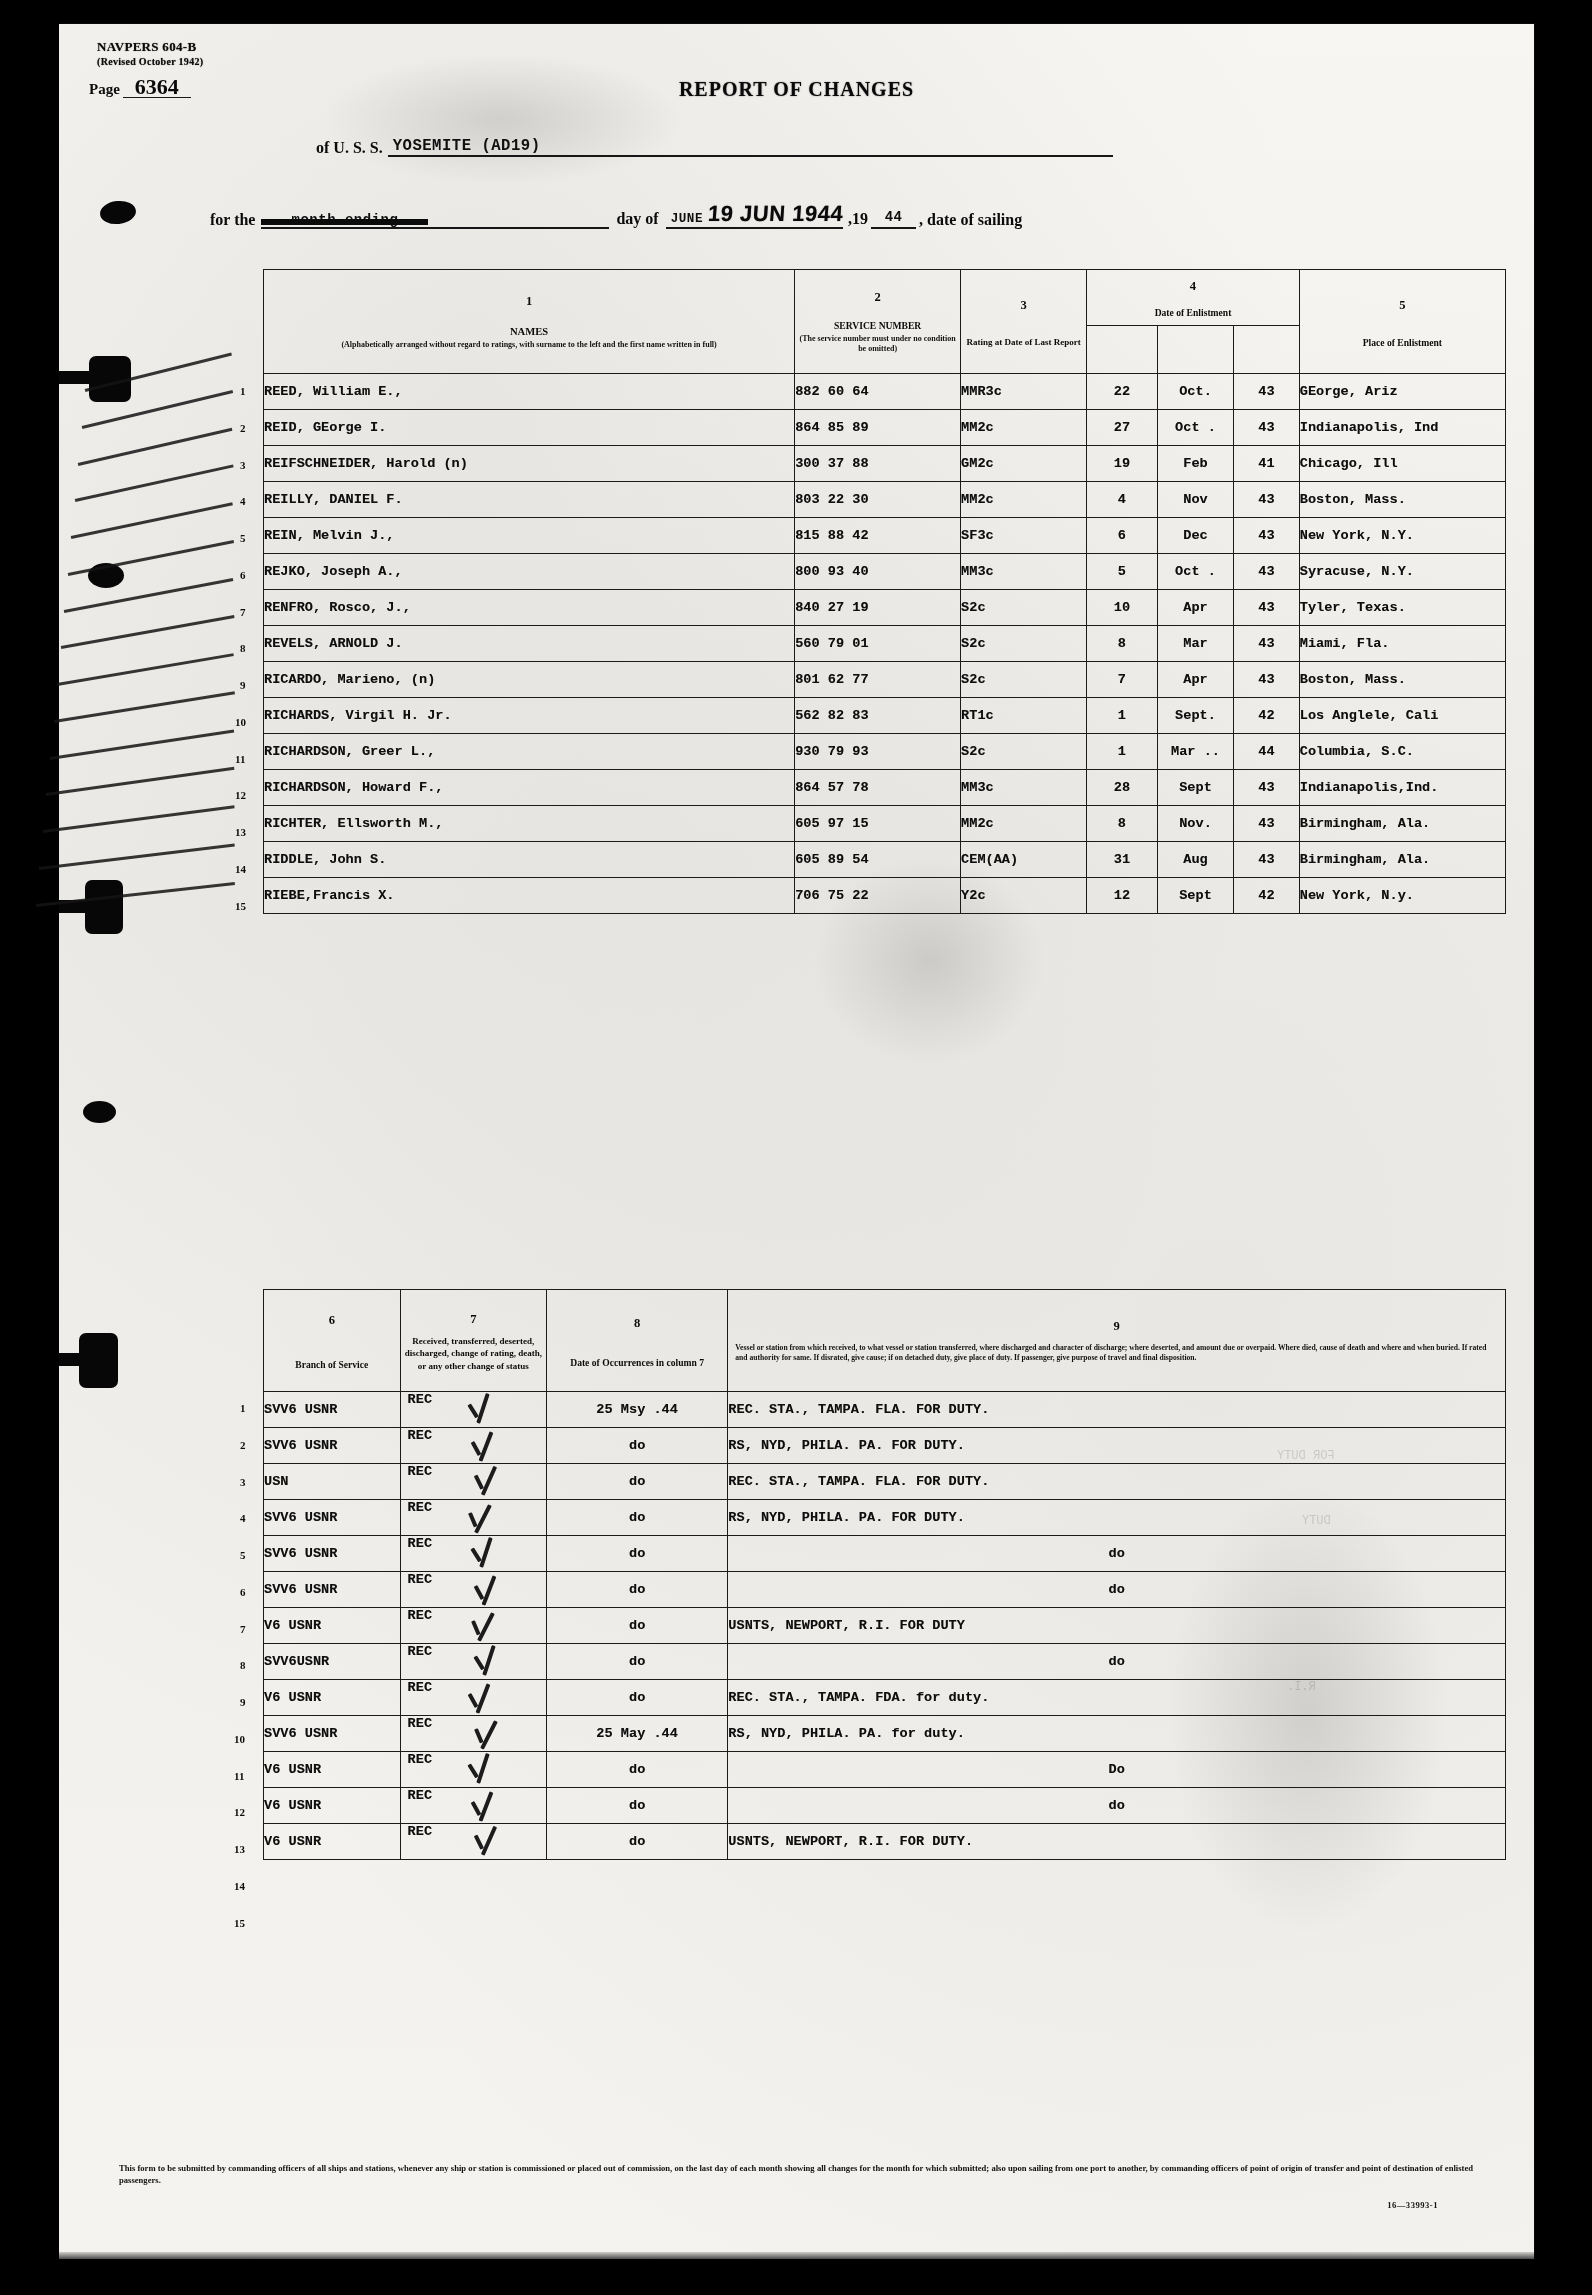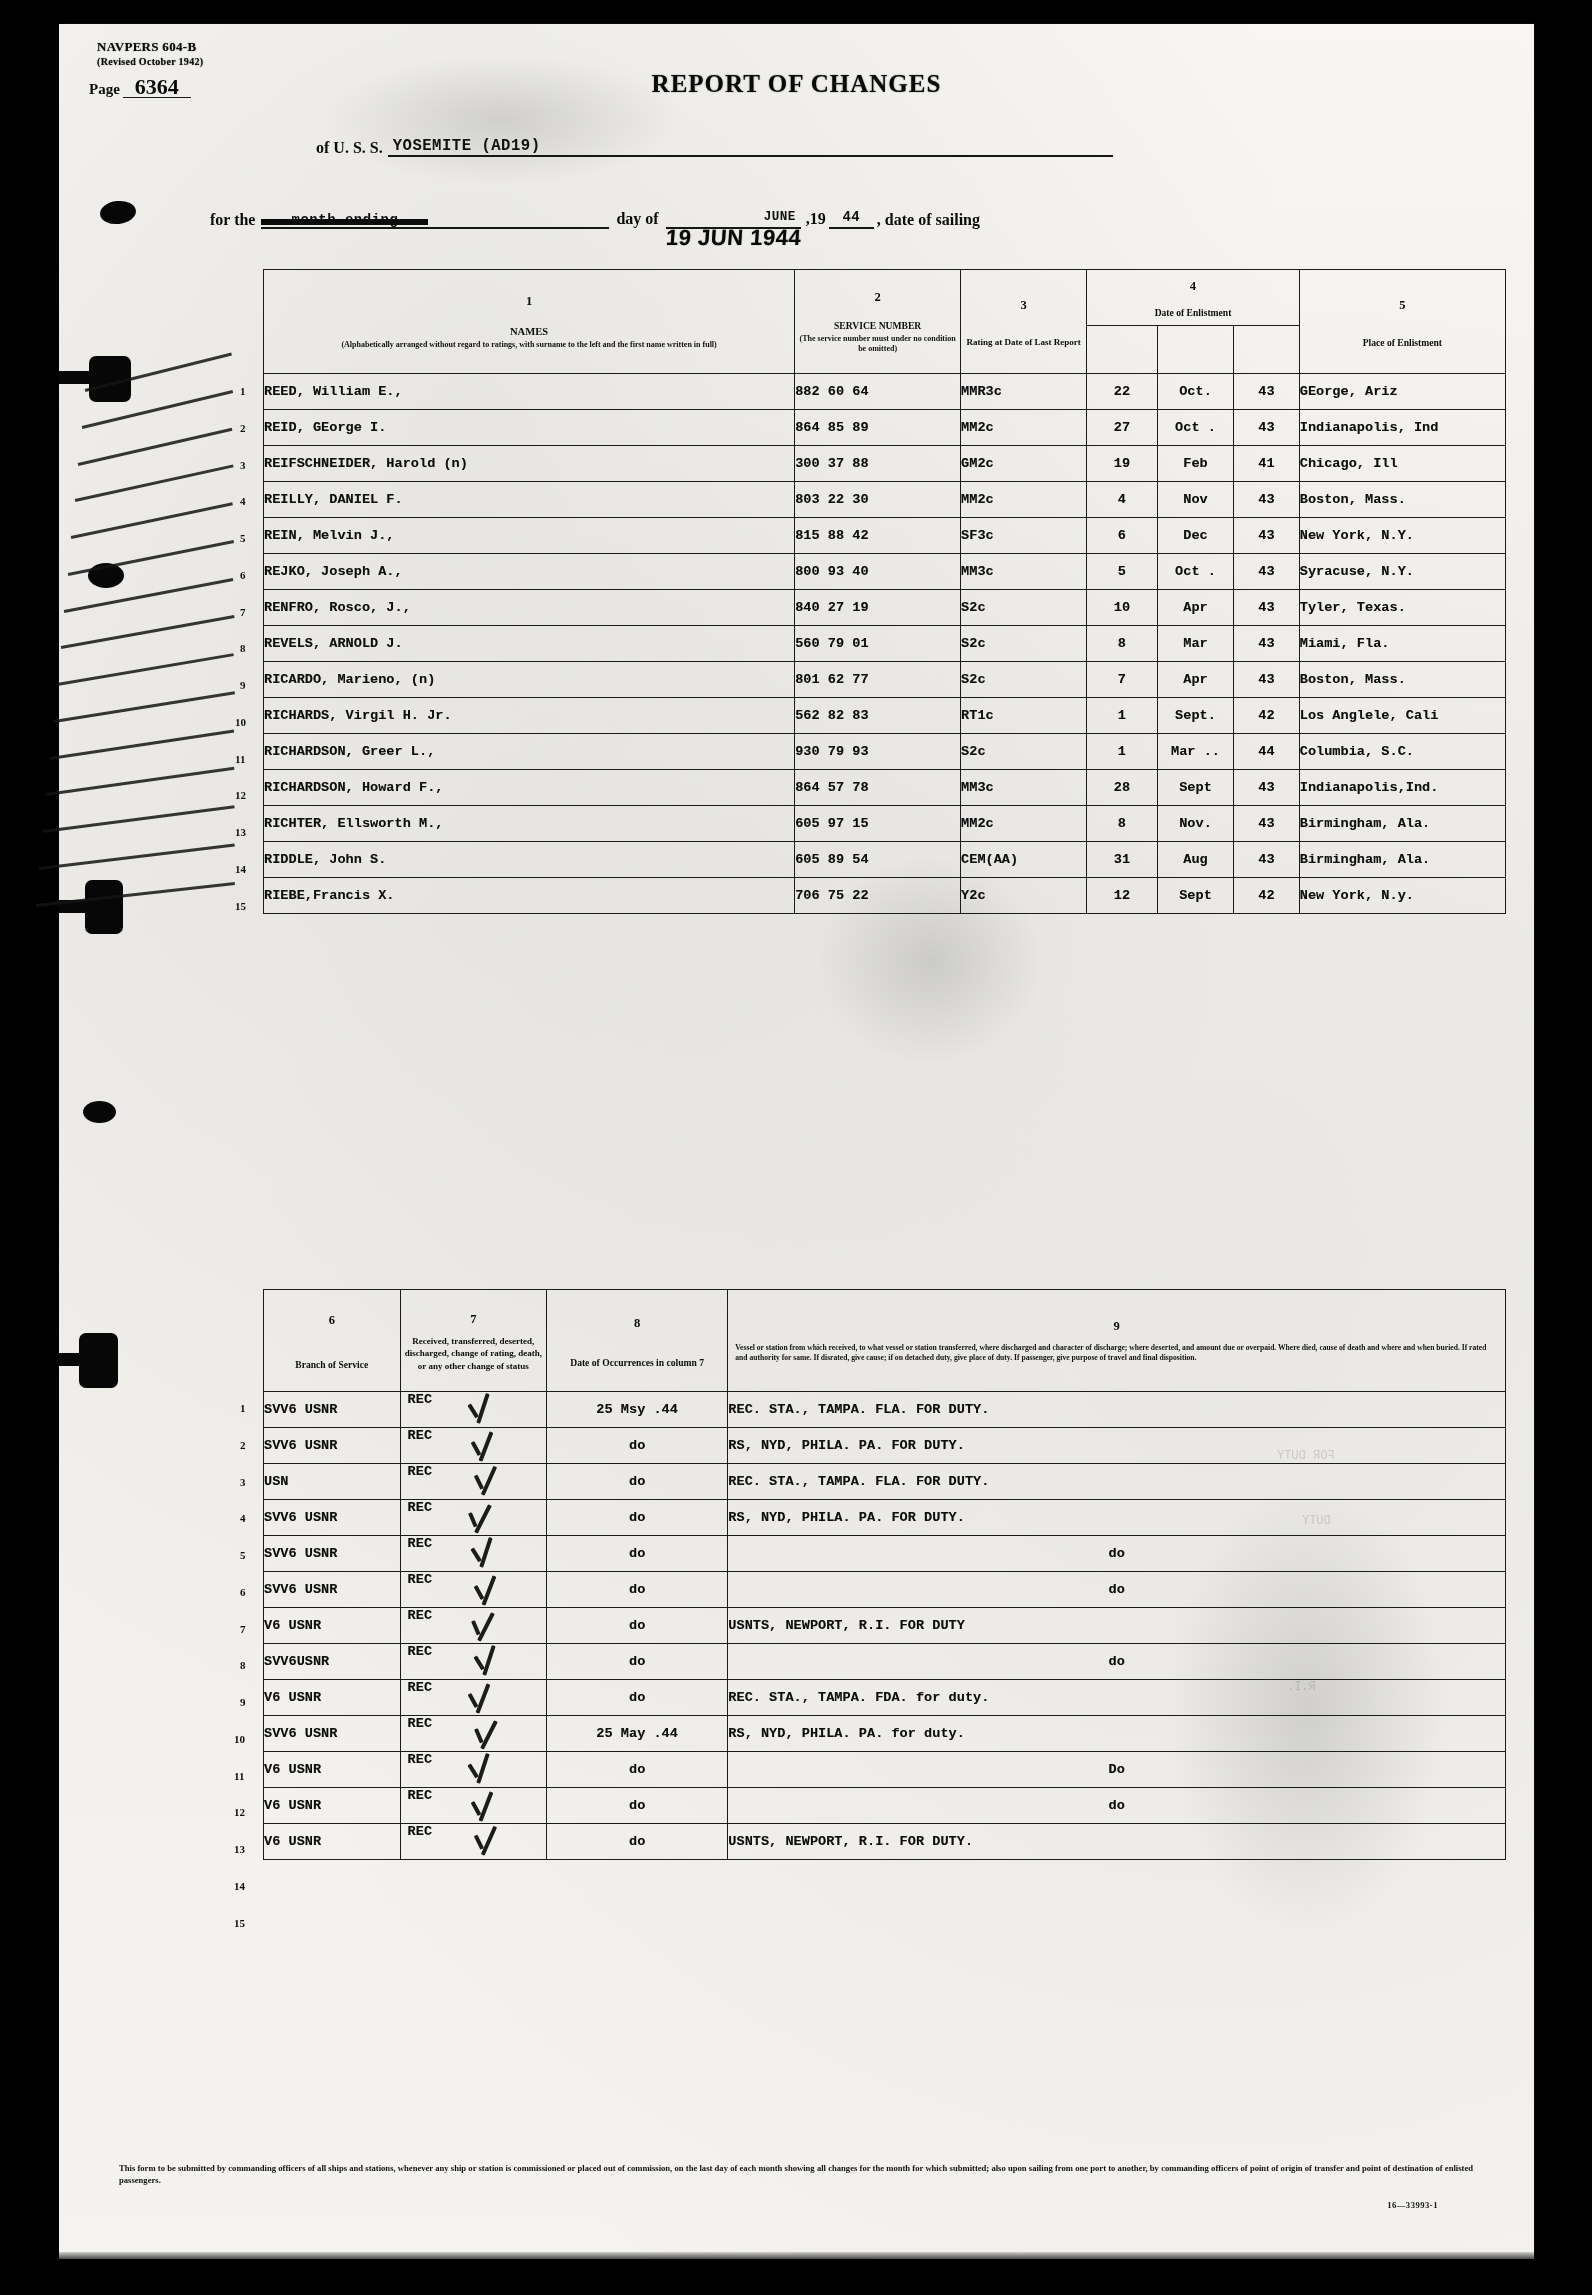--- a/index.html
+++ b/index.html
@@ -43,22 +43,22 @@
   #navpers{position:absolute;left:30px;top:15px;font-family:"Liberation Serif",serif;
         font-weight:bold;font-size:13px;color:#0c0c0c;letter-spacing:0.3px;
         text-shadow:0 0 1px rgba(0,0,0,.55);margin-left:8px;}
   #navpers .rev{display:block;font-size:10px;font-weight:bold;margin-top:1px;}
   #pagerow{position:absolute;left:30px;top:54px;display:flex;align-items:flex-end;gap:3px;}
   #pagerow .lbl{font-family:"Liberation Serif",serif;font-weight:bold;font-size:15px;color:#0b0b0b;}
   #pagerow .num{font-family:"Liberation Serif",serif;font-weight:bold;font-size:22px;
         color:#0a0a0a;line-height:.8;border-bottom:1.5px solid #1a1a1a;padding:0 4px 1px 4px;
         min-width:60px;text-align:center;}
 
-  #reporttitle{position:absolute;left:0;top:46px;width:1475px;text-align:center;
-        font-family:"Liberation Serif",serif;font-weight:bold;font-size:25px;
+  #reporttitle{position:absolute;left:0;top:54px;width:1475px;text-align:center;
+        font-family:"Liberation Serif",serif;font-weight:bold;font-size:20px;
         letter-spacing:1px;color:#090909;text-shadow:0 0 1.5px rgba(0,0,0,.5);}
 
   .fline{position:absolute;display:flex;align-items:flex-end;
         font-family:"Liberation Serif",serif;font-weight:bold;font-size:16px;color:#0b0b0b;}
   .rule{border-bottom:2px solid #171717;height:17px;}
   .fill{font-family:"Liberation Mono",monospace;font-weight:bold;font-size:15px;
         color:#101010;padding:0 5px 1px 5px;letter-spacing:0.5px;}
   .strike{position:relative;display:inline-block;padding:0 3px;}
   .strike .ov{position:absolute;left:0;top:52%;width:100%;height:6.5px;background:#0b0b0b;
         filter:blur(0.5px);}
@@ -144,21 +144,21 @@
   </div>
 
   <div class="fline" style="left:151px;top:167px;text-align:center;">
     <span>for the</span>
     <span class="rule strike" style="min-width:161px;margin-left:6px;">
       <span class="fill" style="font-size:14px;">month ending</span>
       <span class="ov"></span>
     </span>
     <span class="rule" style="width:181px;"></span>
     <span style="margin:0 7px 1px 7px;">day of</span>
-    <span class="rule" style="display:flex;align-items:flex-end;flex-direction:column;">
+    <span class="rule" style="display:flex;align-items:flex-end;">
       <span class="fill" style="font-size:12.6px;">JUNE</span>
       <span class="stamp">19 JUN 1944</span>
     </span>
     <span style="margin:0 3px 1px 5px;"><span>,</span><span>19</span></span>
     <span class="rule fill" style="min-width:35px;font-size:14px;">44</span>
     <span style="margin-left:3px;margin-top:20px;">, date of sailing</span>
   </div>
 
 
   <table class="tbl" id="tbl-top" style="left:204px;top:245px;width:1243px;">

